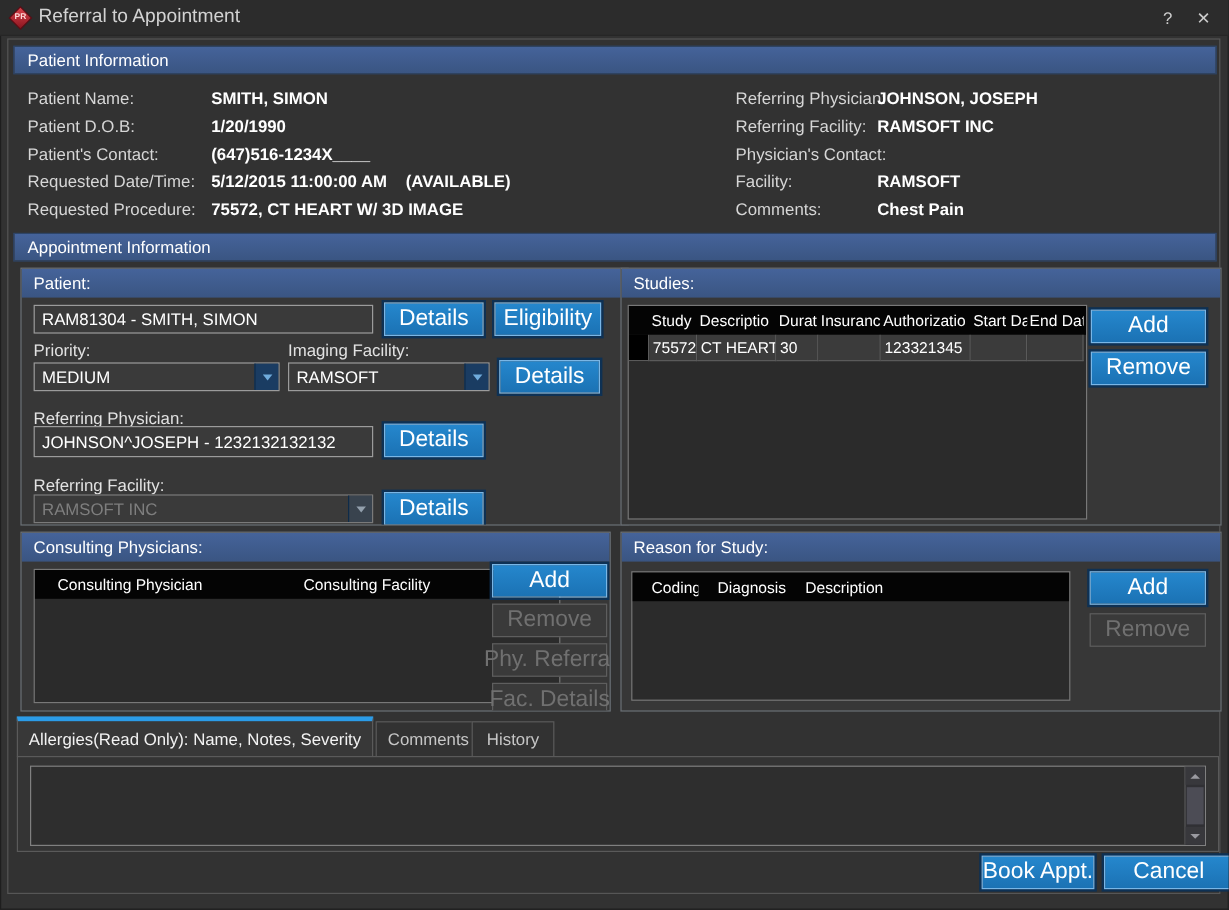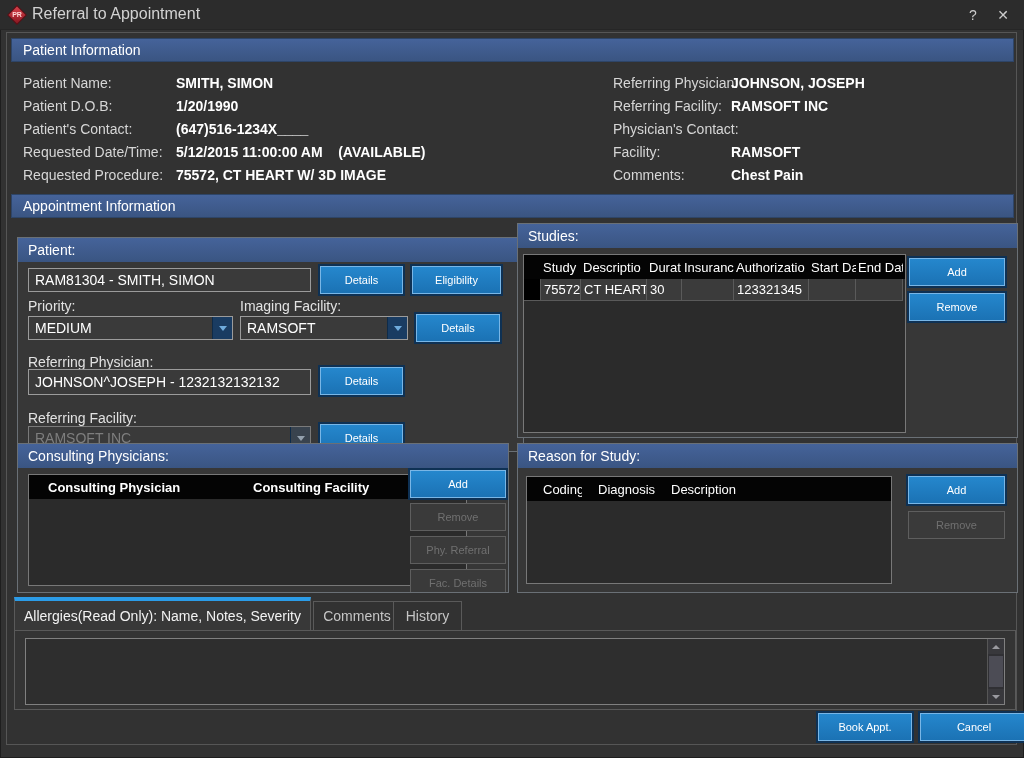--- a/index.html
+++ b/index.html
@@ -51,21 +51,21 @@
   .combo { background:#3a3a3a; border:1px solid #9b9b9b; color:#ffffff; font-size:14px; }
   .combo-text { position:absolute; left:6px; top:0; bottom:0; right:22px; display:flex; align-items:center; white-space:nowrap; overflow:hidden;text-align:center; }
   .combo-arrow { position:absolute; right:0; top:0; bottom:0; width:20px; background:#1a3c62; border-left:1px solid #0e2b49; display:flex; align-items:center; justify-content:center; }
   .combo-arrow::after { content:""; border-left:4px solid transparent; border-right:4px solid transparent; border-top:5px solid #6fabdc; }
   .combo.disabled { border-color:#7a7a7a; color:#7e7e7e; }
   .combo.disabled .combo-arrow { background:#39434e; }
   .combo.disabled .combo-arrow::after { border-top-color:#93a0ad; }
 
   .btn {
     background:linear-gradient(#2587cd,#1b72b4); border:1px solid #79b6e6;
-    box-shadow:0 0 0 2px #0e3154; color:#ffffff; font-size:11px;
+    box-shadow:0 0 0 2px #0e3154; color:#ffffff; font-size:19px;
     display:flex; align-items:center; justify-content:center; cursor:default; white-space:nowrap;
   }
   .btn.disabled {
     background:#3a3a3a; border:1px solid #5e5e5e; box-shadow:none; color:#707070;
   }
 
   
   .grid { background:#2b2b2b; border:1px solid #787878; overflow:hidden; }
   .grid-hdr { display:flex; background:#040404; color:#ffffff; font-size:13px; }
   .grid-hdr .gc { display:flex; align-items:center; overflow:hidden; white-space:nowrap; }
@@ -140,21 +140,21 @@
       <div class="pi-row">
         <span class="pi-label w-right">Facility:</span><span class="pi-val">RAMSOFT</span>
       </div>
       <div class="pi-row">
         <span class="pi-label w-right">Comments:</span><span class="pi-val">Chest Pain</span>
       </div>
     </div>
 
     <div class="abs sec-hdr" style="left:4px; top:161px; width:1003px; height:24px;">Appointment Information</div>
 
-    <div class="abs panel" style="left:10px; top:204px; width:507px; height:215px;">
+    <div class="abs panel" style="left:10px; top:190px; width:507px; height:215px;">
       <div class="panel-hdr">Patient:</div>
 
       <div class="abs tb-input" style="left:10px; top:30px; width:283px; height:24px;">RAM81304 - SMITH, SIMON</div>
       <div class="abs btn" style="left:302px; top:28px; width:83px; height:28px;">Details</div>
       <div class="abs btn" style="left:394px; top:28px; width:89px; height:28px;">Eligibility</div>
 
       <div class="abs field-label" style="left:10px; top:60px;">Priority:</div>
       <div class="abs field-label" style="left:222px; top:60px;">Imaging Facility:</div>
 
       <div class="abs combo" style="left:10px; top:78px; width:205px; height:24px;">
@@ -205,21 +205,21 @@
         </div>
       </div>
 
       <div class="abs btn" style="left:391px; top:34px; width:96px; height:28px;">Add</div>
       <div class="abs btn" style="left:391px; top:69px; width:96px; height:28px;">Remove</div>
     </div>
 
     <div class="abs panel" style="left:10px; top:410px; width:492px; height:150px;">
       <div class="panel-hdr">Consulting Physicians:</div>
 
-      <div class="abs grid" style="left:10px; top:30px; width:439px; height:112px;font-weight:bold;">
+      <div class="abs grid" style="left:10px; top:30px; width:439px; height:112px;">
         <div class="grid-hdr" style="height:24px;">
           <span class="gc" style="width:205px; padding-left:19px;">Consulting Physician</span>
           <span class="gc" style="flex:1; padding-left:19px;">Consulting Facility</span>
         </div>
       </div>
 
       <div class="abs btn" style="left:392px; top:26px; width:96px; height:28px;">Add</div>
       <div class="abs btn disabled" style="left:392px; top:59px; width:96px; height:28px;">Remove</div>
       <div class="abs btn disabled" style="left:392px; top:92px; width:96px; height:28px;">Phy. Referral</div>
       <div class="abs btn disabled" style="left:392px; top:125px; width:96px; height:28px;">Fac. Details</div>

